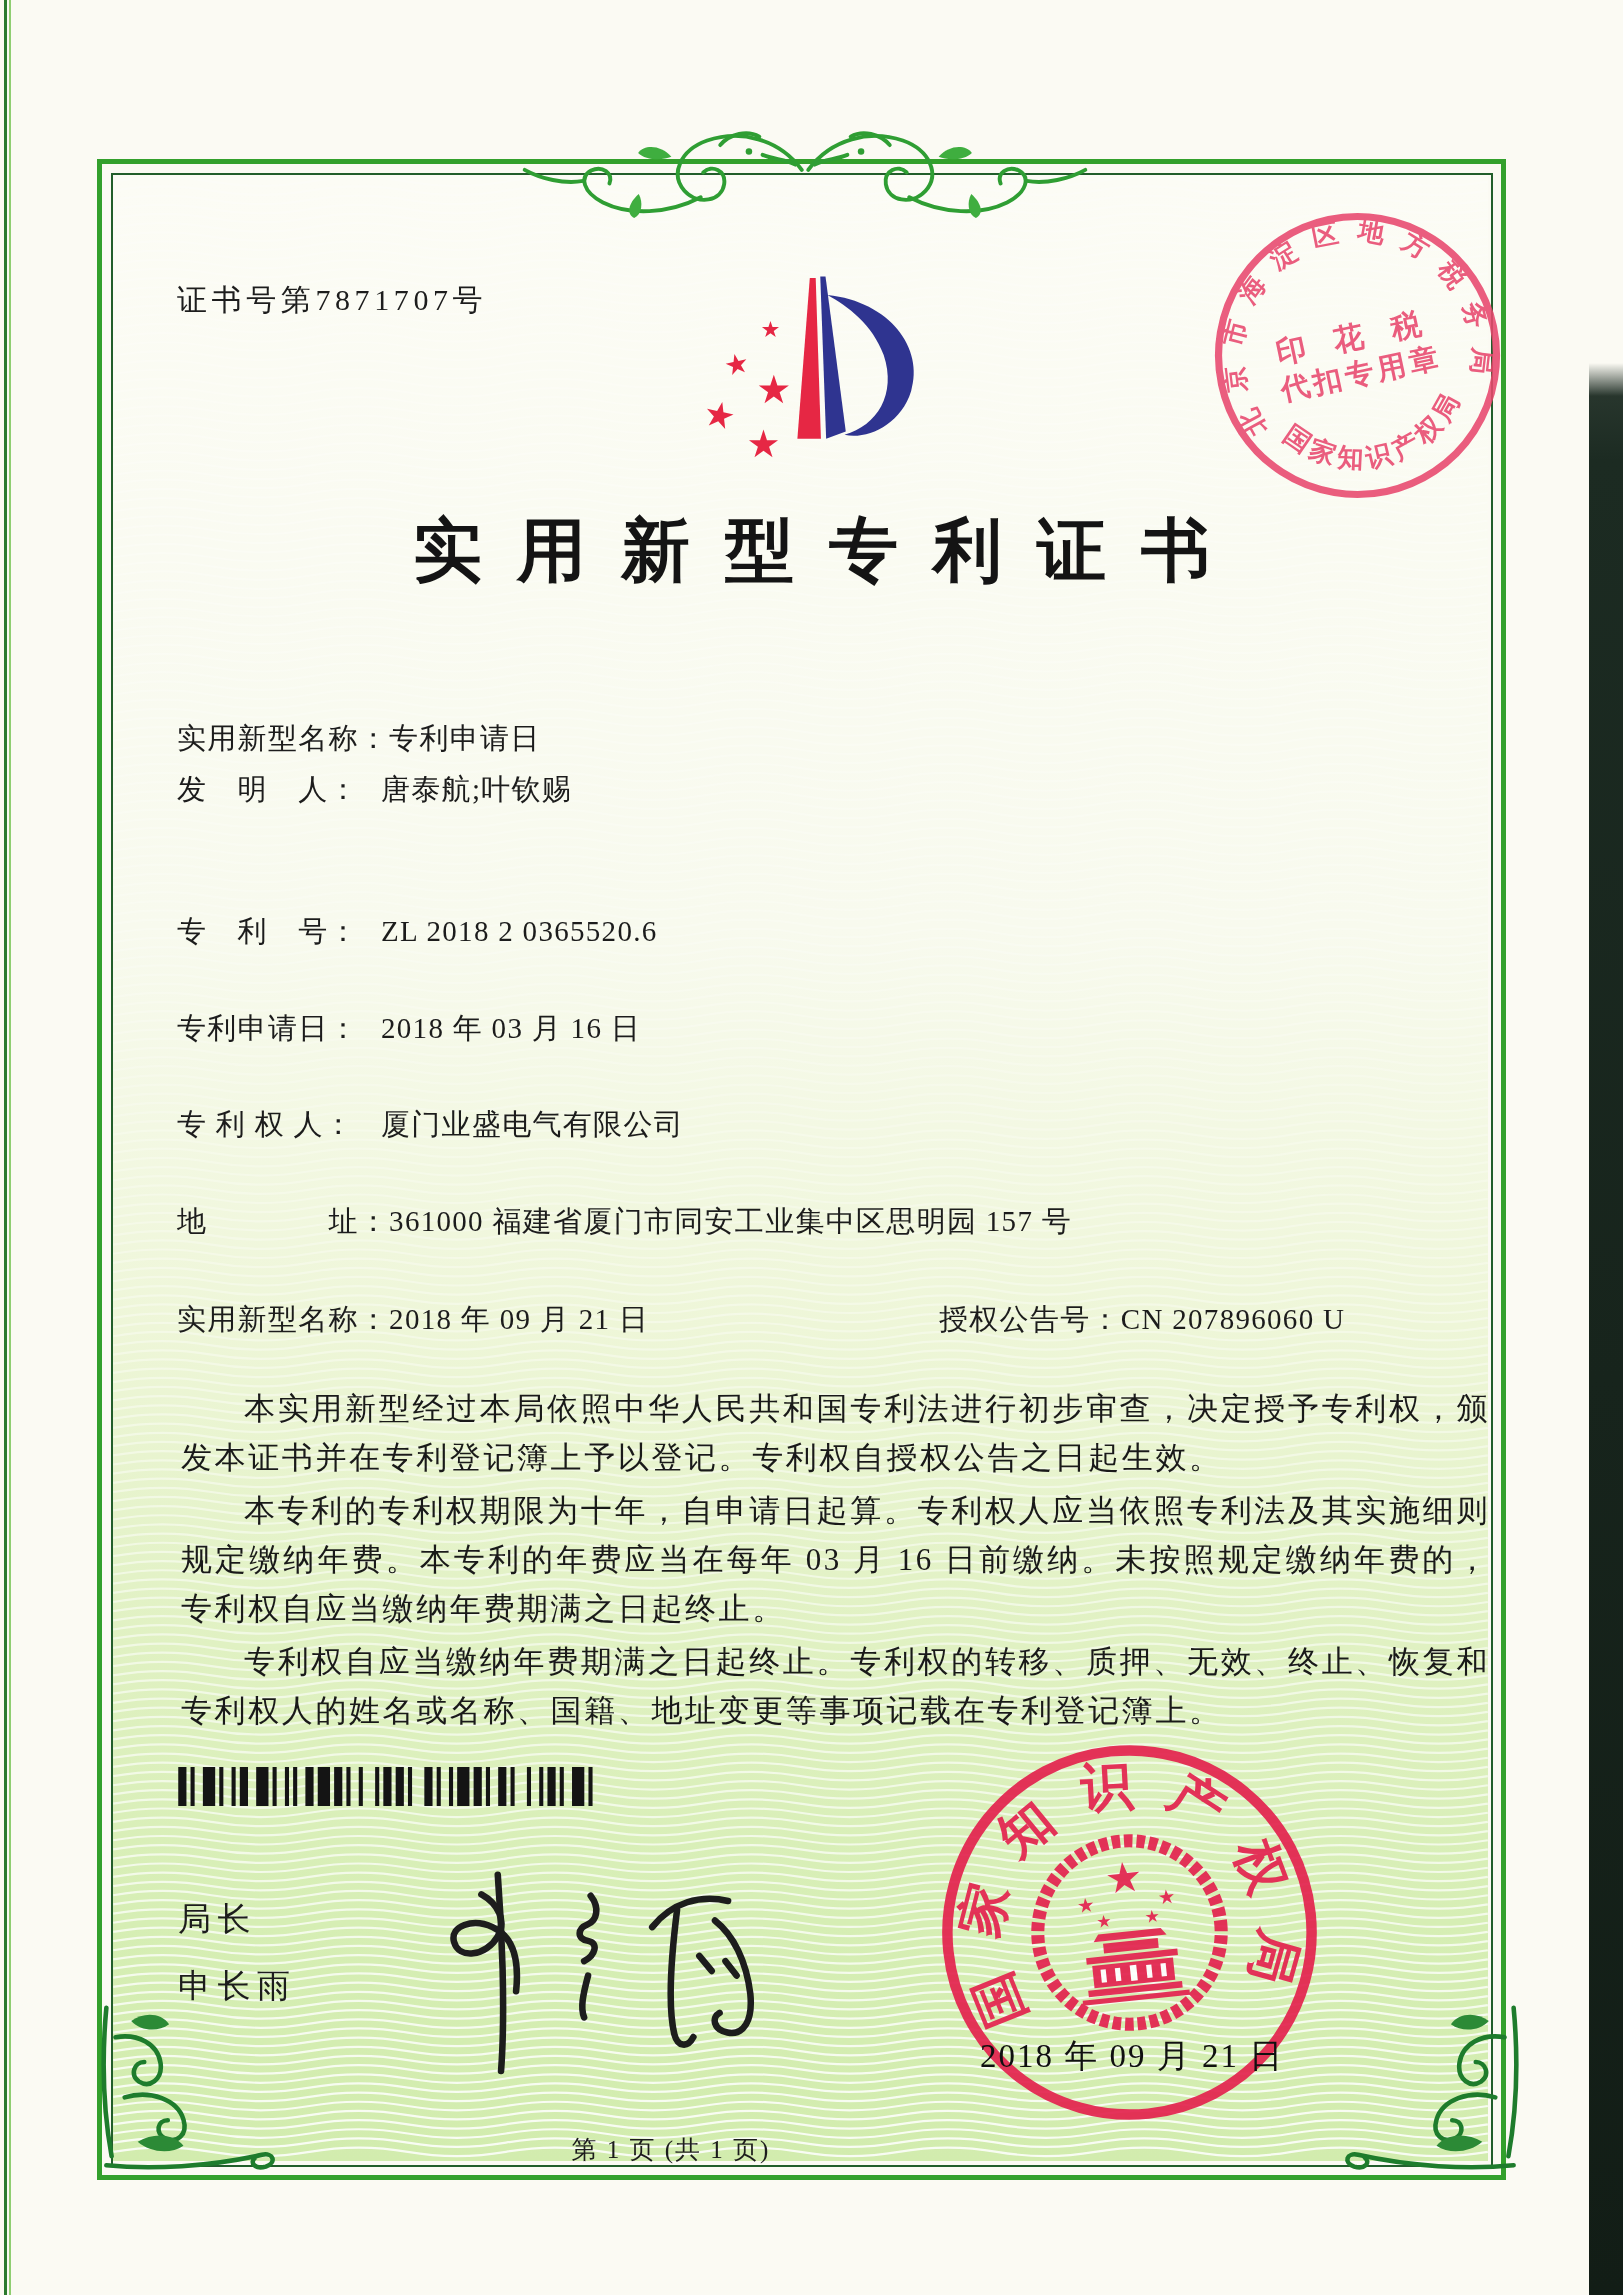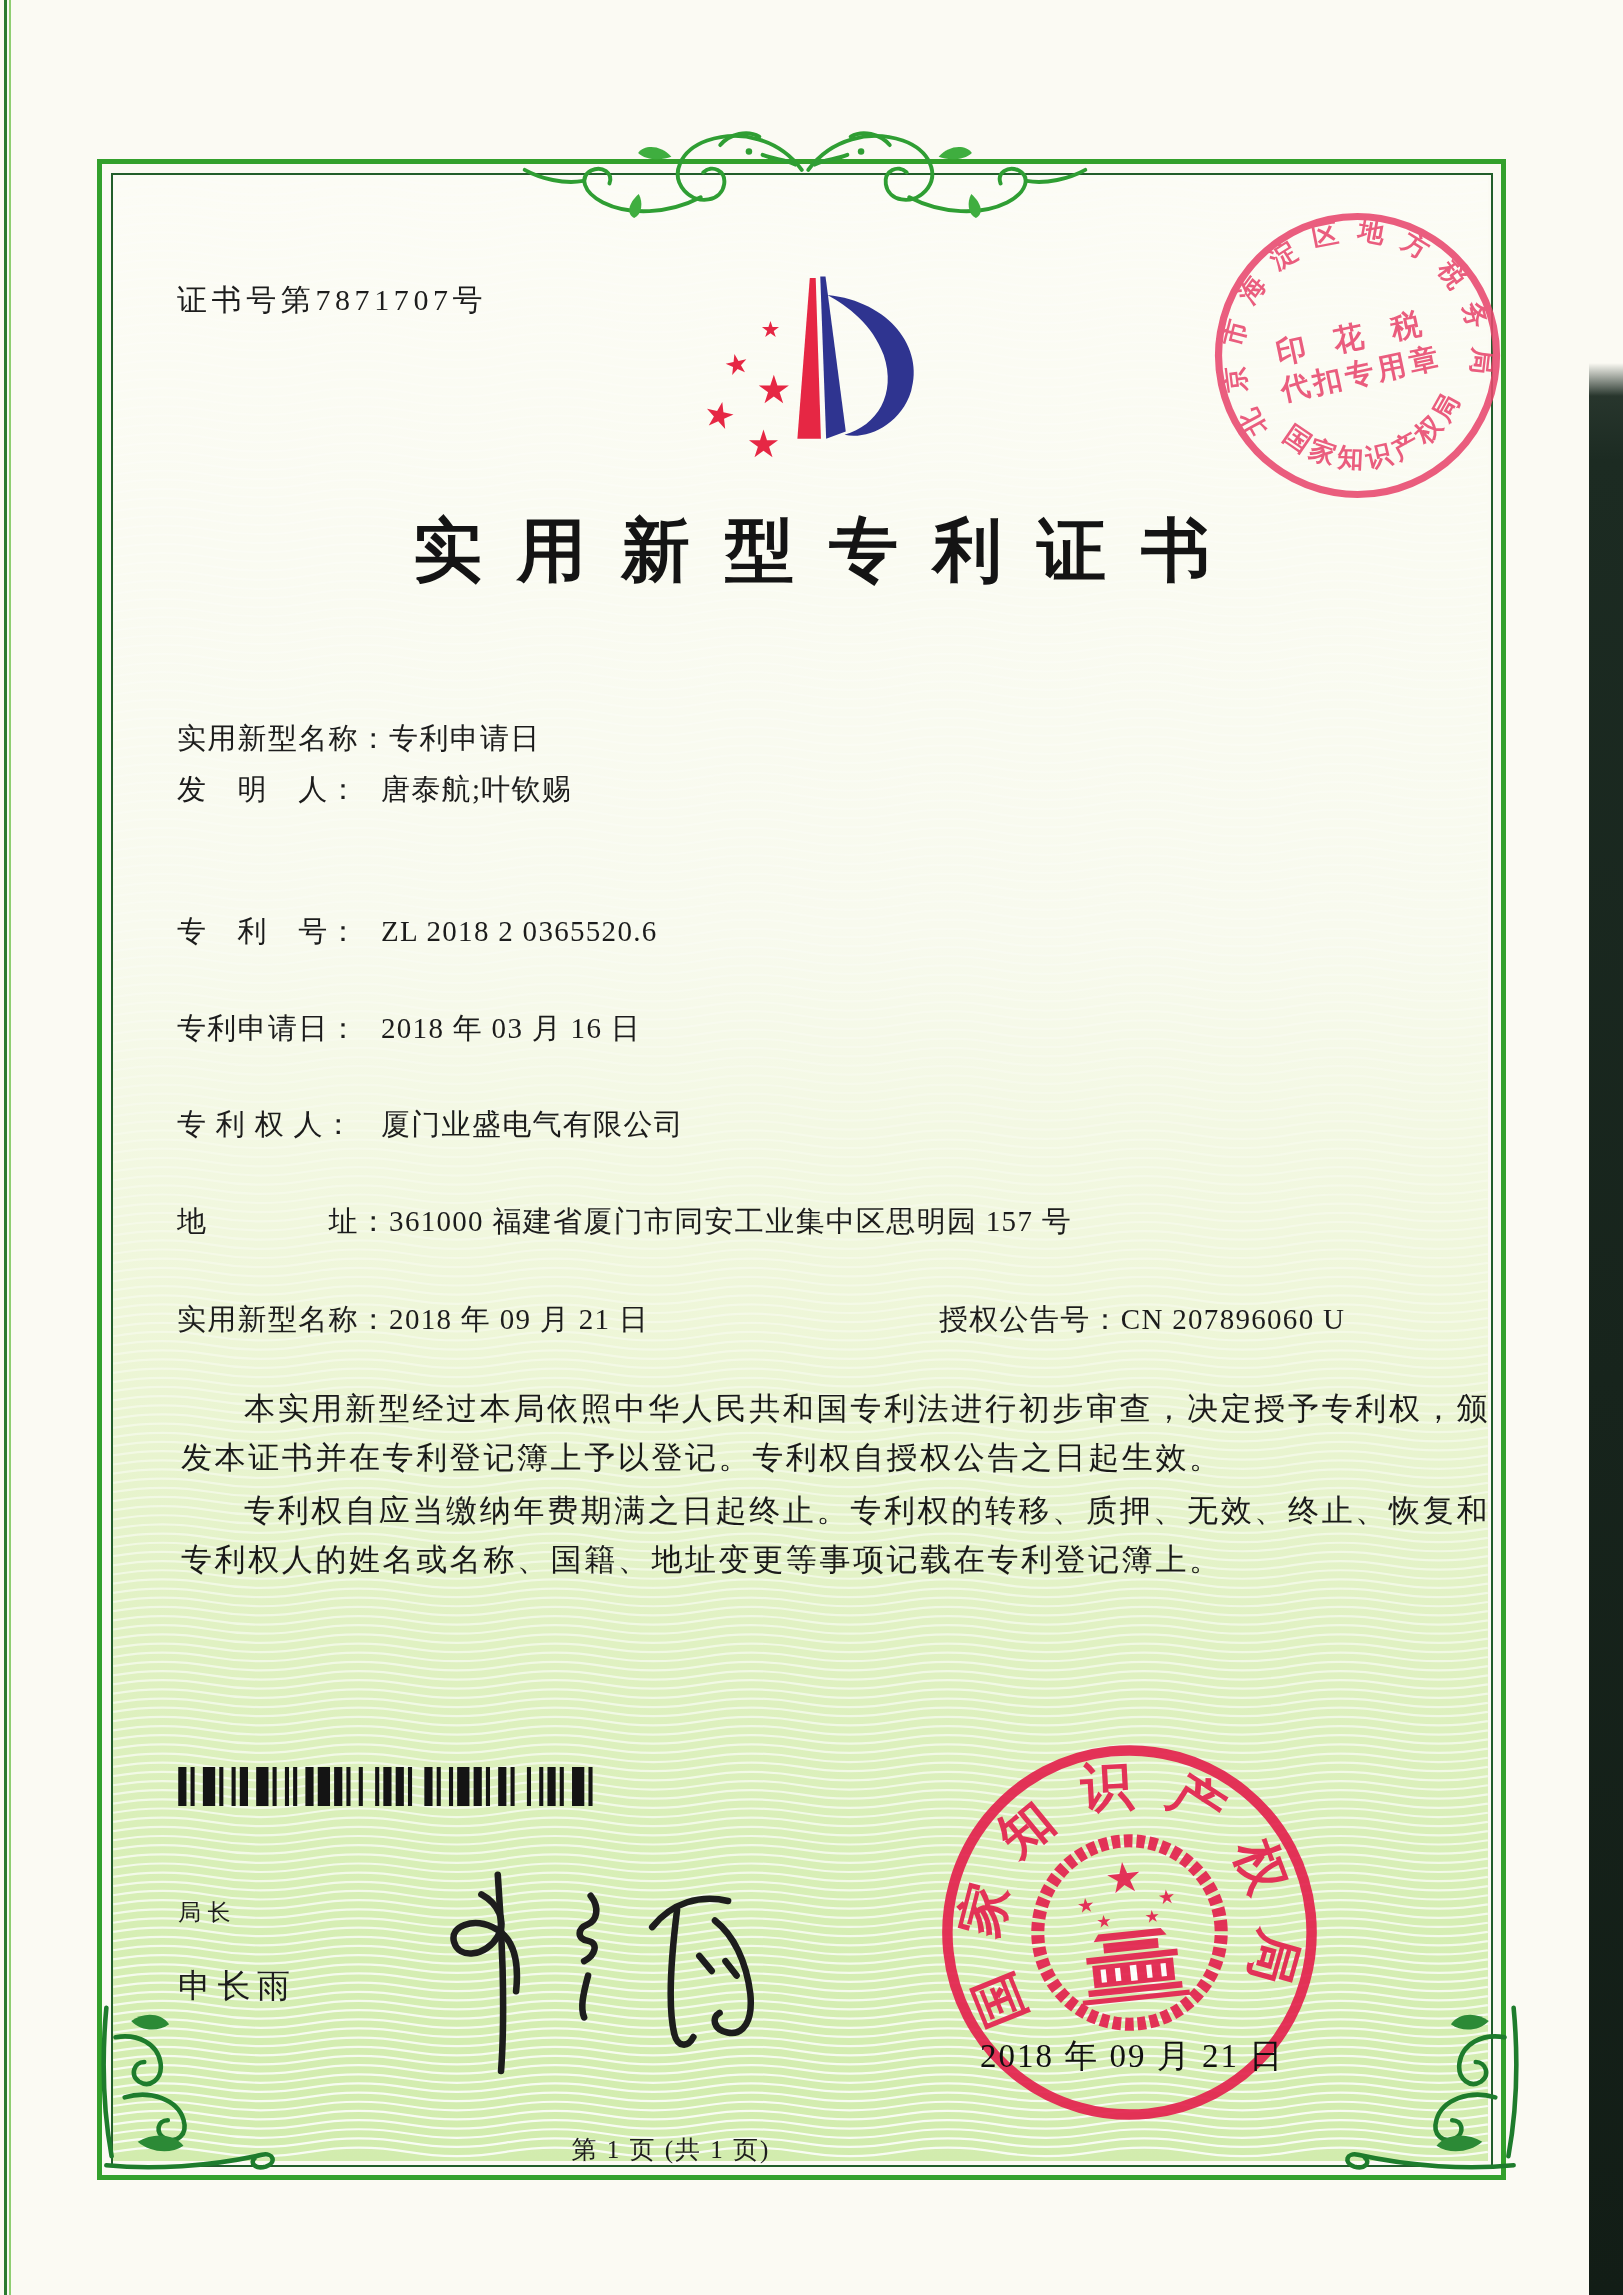--- a/index.html
+++ b/index.html
@@ -29,21 +29,21 @@
   .fv{display:inline-block;}
   .fr1{top:719px;} .fr2{top:770px;} .fr3{top:912px;} .fr4{top:1009px;}
   .fr5{top:1105px;} .fr6{top:1202px;} .fr7{top:1300px;}
   #grant-pub{position:absolute;left:762px;top:0;}
   
   #paras{left:177px;top:1380px;width:1317px;}
   #paras p{margin:4px;font-size:31px;line-height:49px;letter-spacing:2.6px;
       text-align:justify;text-indent:63px;color:#191919;}
   
   #barcode{left:177px;top:1767px;}
-  #director-title{left:178px;top:1897px;font-size:23px;letter-spacing:6.5px;}
+  #director-title{left:178px;top:1897px;font-size:33px;letter-spacing:6.5px;}
   #director-name{left:178px;top:1964px;font-size:33px;letter-spacing:6.5px;}
   #signature{left:419px;top:1863px;}
   #seal{left:933px;top:1736px;transform:rotate(-6deg);}
   #seal-date{left:916px;top:2034px;width:432px;text-align:center;font-size:33px;letter-spacing:2px;color:#101010;}
   #tax-stamp{left:1210px;top:208px;transform:rotate(-12deg);opacity:.88;}
   #footer{left:0;top:2133px;width:1342px;text-align:center;font-size:25px;letter-spacing:2px;}
   .orn{pointer-events:none;}
 </style>
 </head>
 <body>
@@ -348,20 +348,21 @@
 </div>
 <div class="abs field fr7">
   <span class="fl">实用新型名称：</span><span class="fv">2018 年 09 月 21 日</span>
   <span id="grant-pub">
     <span>授权公告号：</span><span>CN 207896060 U</span>
   </span>
 </div>
 
 <div class="abs" id="paras">
   <p>本实用新型经过本局依照中华人民共和国专利法进行初步审查，决定授予专利权，颁发本证书并在专利登记簿上予以登记。专利权自授权公告之日起生效。</p>
+  <p>本专利的专利权期限为十年，自申请日起算。专利权人应当依照专利法及其实施细则规定缴纳年费。本专利的年费应当在每年 03 月 16 日前缴纳。未按照规定缴纳年费的，专利权自应当缴纳年费期满之日起终止。</p>
   <p>专利权自应当缴纳年费期满之日起终止。专利权的转移、质押、无效、终止、恢复和专利权人的姓名或名称、国籍、地址变更等事项记载在专利登记簿上。</p>
 </div>
 
 <svg class="abs" id="barcode" width="425" height="39" viewBox="0 0 650 60">
     <rect x="0.0" y="0" width="12.6" height="60" fill="#141414"></rect>
     <rect x="18.9" y="0" width="6.3" height="60" fill="#141414"></rect>
     <rect x="37.9" y="0" width="18.9" height="60" fill="#141414"></rect>
     <rect x="63.1" y="0" width="6.3" height="60" fill="#141414"></rect>
     <rect x="82.0" y="0" width="6.3" height="60" fill="#141414"></rect>
     <rect x="94.7" y="0" width="12.6" height="60" fill="#141414"></rect>

